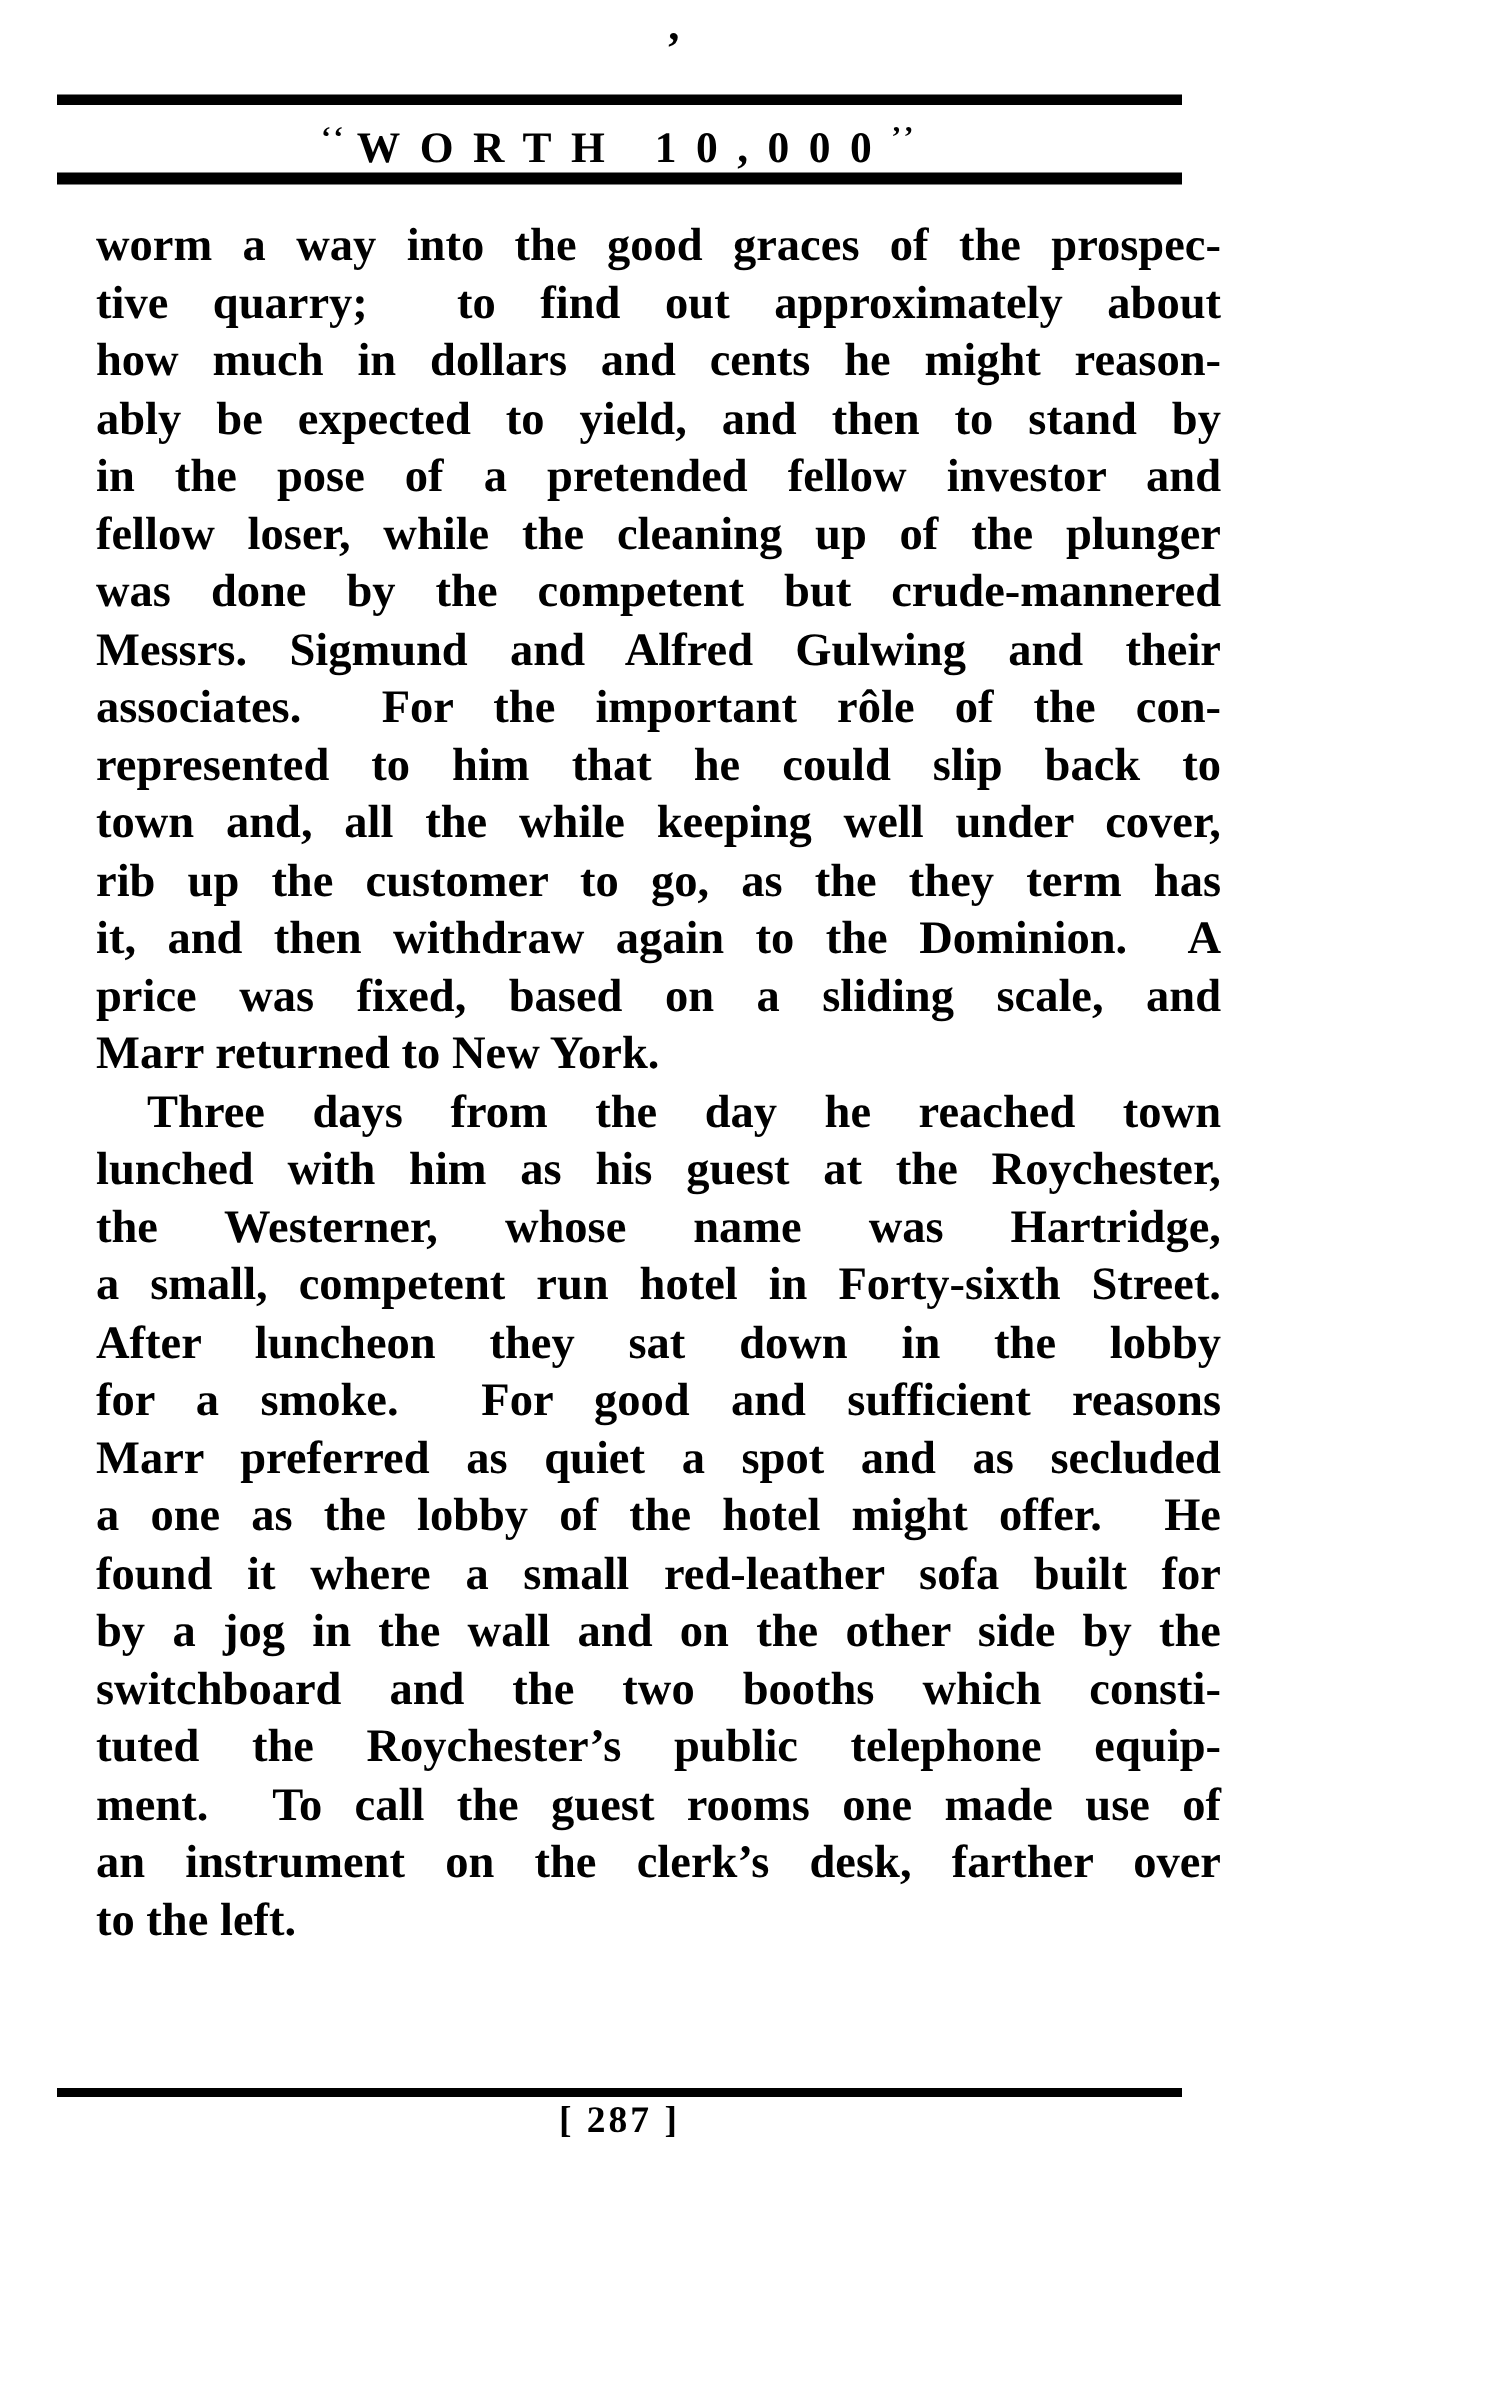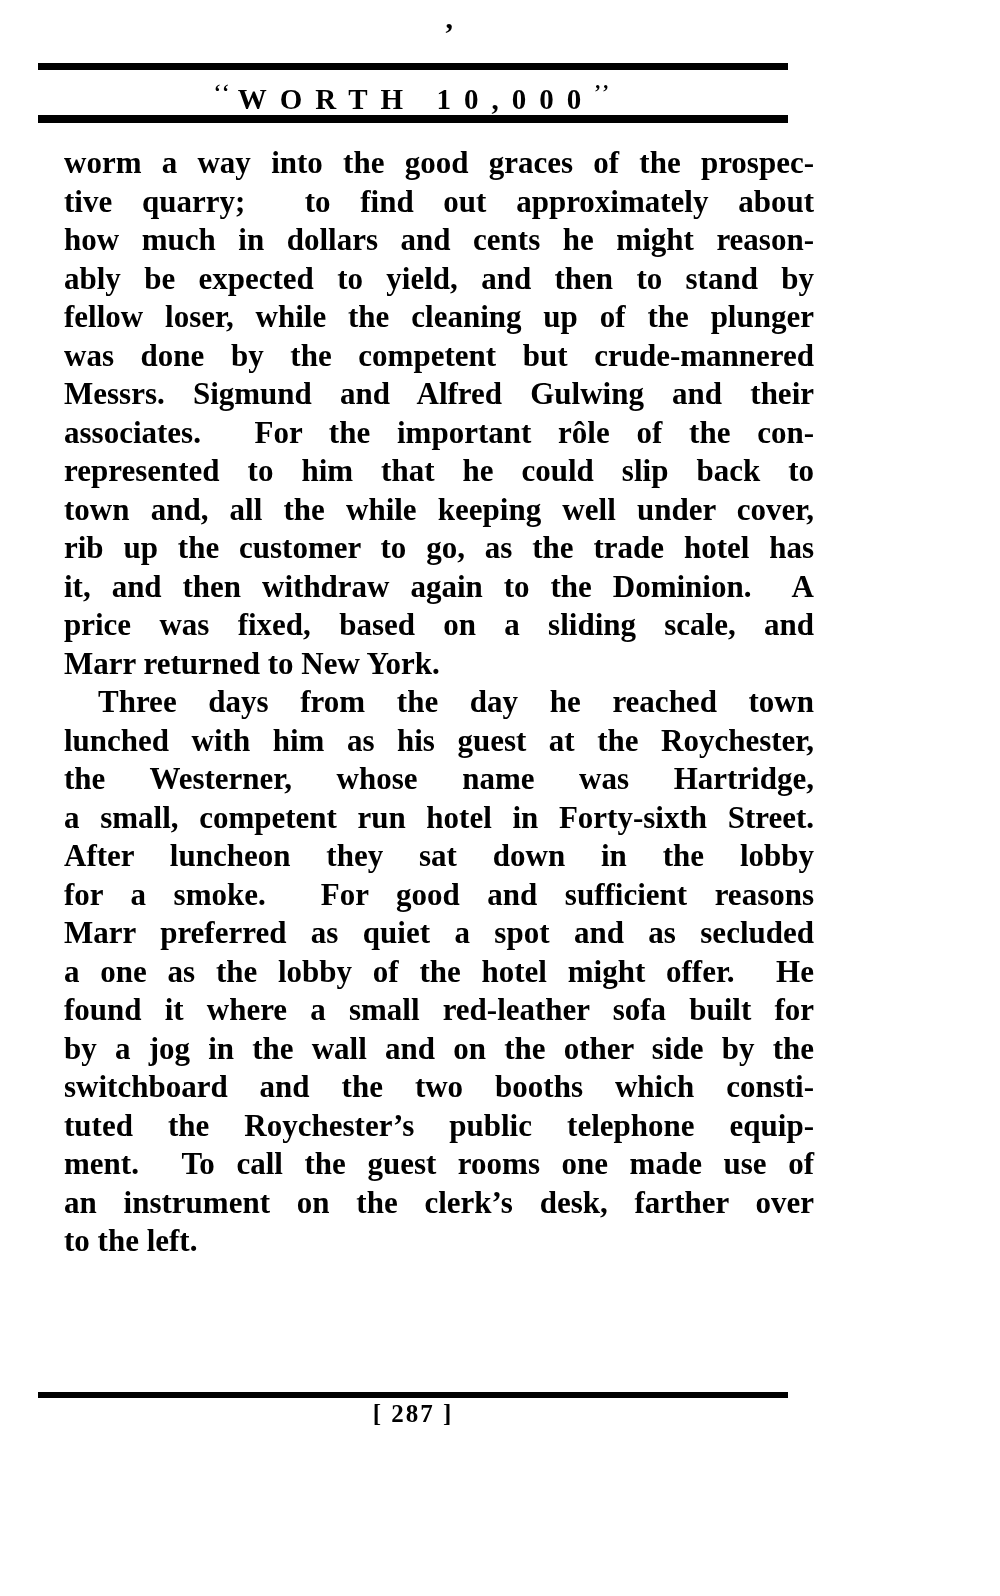--- a/index.html
+++ b/index.html
@@ -98,27 +98,28 @@
 
   <div class="running-head"><span class="qt open">‘‘</span><span>WORTH 10,000</span><span class="qt close">’’</span></div>
 
   <div class="rule rule-header-bottom"></div>
 
   <div class="body-text">
     <div class="line">worm a way into the good graces of the prospec-</div>
     <div class="line">tive quarry;&nbsp; to find out approximately about</div>
     <div class="line">how much in dollars and cents he might reason-</div>
     <div class="line">ably be expected to yield, and then to stand by</div>
+    <div class="line">in the pose of a pretended fellow investor and</div>
     <div class="line">fellow loser, while the cleaning up of the plunger</div>
     <div class="line">was done by the competent but crude-mannered</div>
     <div class="line">Messrs. Sigmund and Alfred Gulwing and their</div>
     <div class="line">associates.&nbsp; For the important rôle of the con-</div>
     <div class="line">represented to him that he could slip back to</div>
     <div class="line">town and, all the while keeping well under cover,</div>
-    <div class="line">rib up the customer to go, as the trade hotel has</div>
+    <div class="line">rib up the customer to go, as the they term has</div>
     <div class="line">it, and then withdraw again to the Dominion.&nbsp; A</div>
     <div class="line">price was fixed, based on a sliding scale, and</div>
     <div class="line para-end">Marr returned to New York.</div>
     <div class="line indent">Three days from the day he reached town</div>
     <div class="line">lunched with him as his guest at the Roychester,</div>
     <div class="line">the Westerner, whose name was Hartridge,</div>
     <div class="line">a small, competent run hotel in Forty-sixth Street.</div>
     <div class="line">After luncheon they sat down in the lobby</div>
     <div class="line">for a smoke.&nbsp; For good and sufficient reasons</div>
     <div class="line">Marr preferred as quiet a spot and as secluded</div>

